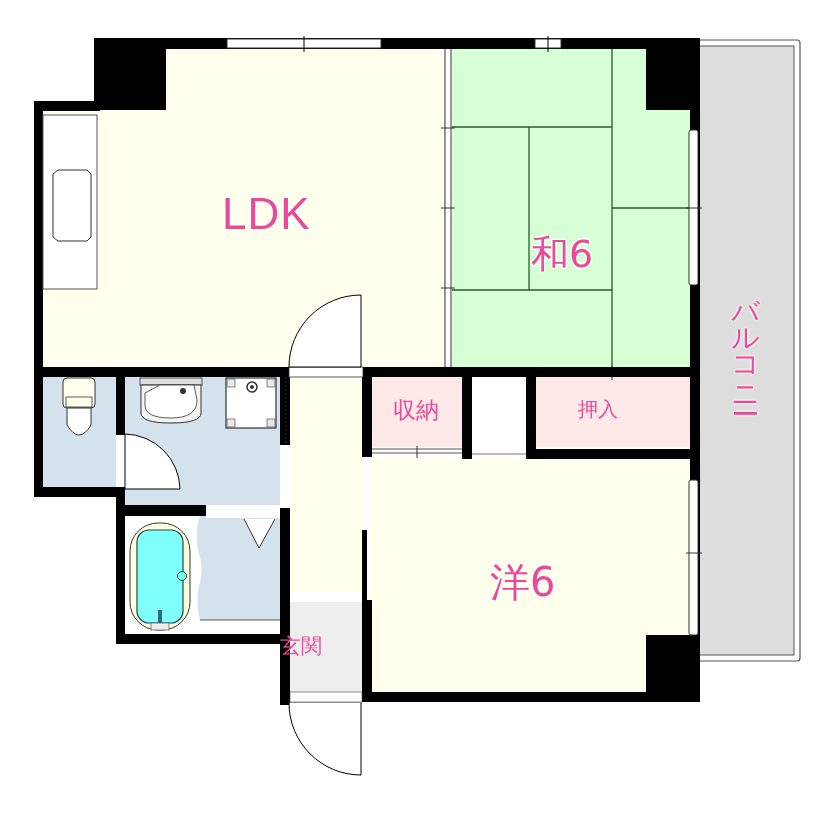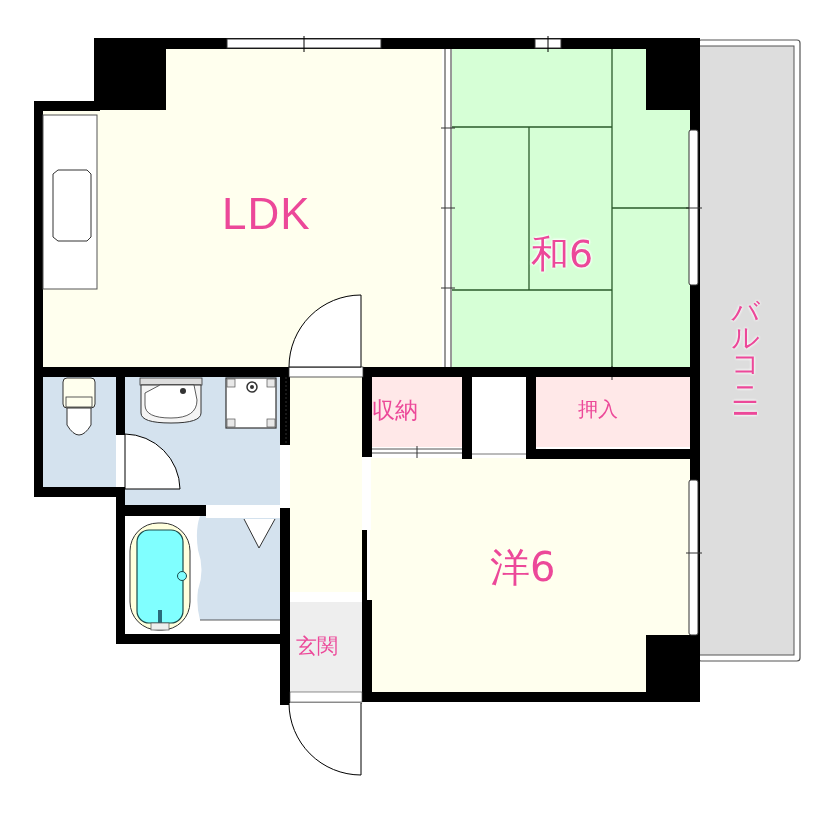--- a/index.html
+++ b/index.html
@@ -1,24 +1,24 @@
 <!DOCTYPE html>
 <html><head>
 <meta charset="utf-8">
 <style>
   html, body { margin: 0; padding: 0; background: #ffffff; }
   body { width: 834px; height: 814px; position: relative; overflow: hidden; font-family: "DejaVu Sans", sans-serif; }
   #plan { position: absolute; left: 0; top: 0; }
   .lbl { position: absolute; color: #ec4899; white-space: nowrap; text-align: center; line-height: 1; }
   .lbl-ldk { left: 222px; top: 192px; font-size: 44px; font-family: "Liberation Sans", sans-serif; letter-spacing: 1px; }
   .lbl-wa { left: 531px; top: 191px; font-size: 38px; text-shadow: 0 0 3px #fff, 0 0 3px #fff, 0 0 3px #fff; margin-top: 44px; }
-  .lbl-yo { left: 490px; top: 547px; font-size: 40px; text-align: center; }
-  .lbl-shuno { left: 372px; top: 399px; font-size: 23px; }
+  .lbl-yo { left: 490px; top: 562px; font-size: 40px; text-align: center; }
+  .lbl-shuno { left: 393px; top: 399px; font-size: 23px; }
   .lbl-oshiire { left: 578px; top: 399px; font-size: 20px; }
-  .lbl-genkan { left: 296px; top: 636px; font-size: 21px; }
+  .lbl-genkan { left: 280px; top: 636px; font-size: 21px; }
   .lbl-balcony { left: 727px; top: 280px; width: 32px; font-size: 28px; writing-mode: vertical-rl; text-orientation: upright; letter-spacing: -2px; text-shadow: 0 0 3px #fff, 0 0 3px #fff; }
 </style>
 </head>
 <body>
 
 <svg id="plan" width="834" height="814" viewBox="0 0 834 814" xmlns="http://www.w3.org/2000/svg">
 
   <g>
     <rect x="698" y="40" width="102" height="621" rx="3" fill="#ffffff" stroke="#555" stroke-width="1.2"></rect>
     <rect x="698" y="46" width="96" height="609" fill="#DDDDDD" stroke="#555" stroke-width="1"></rect>

